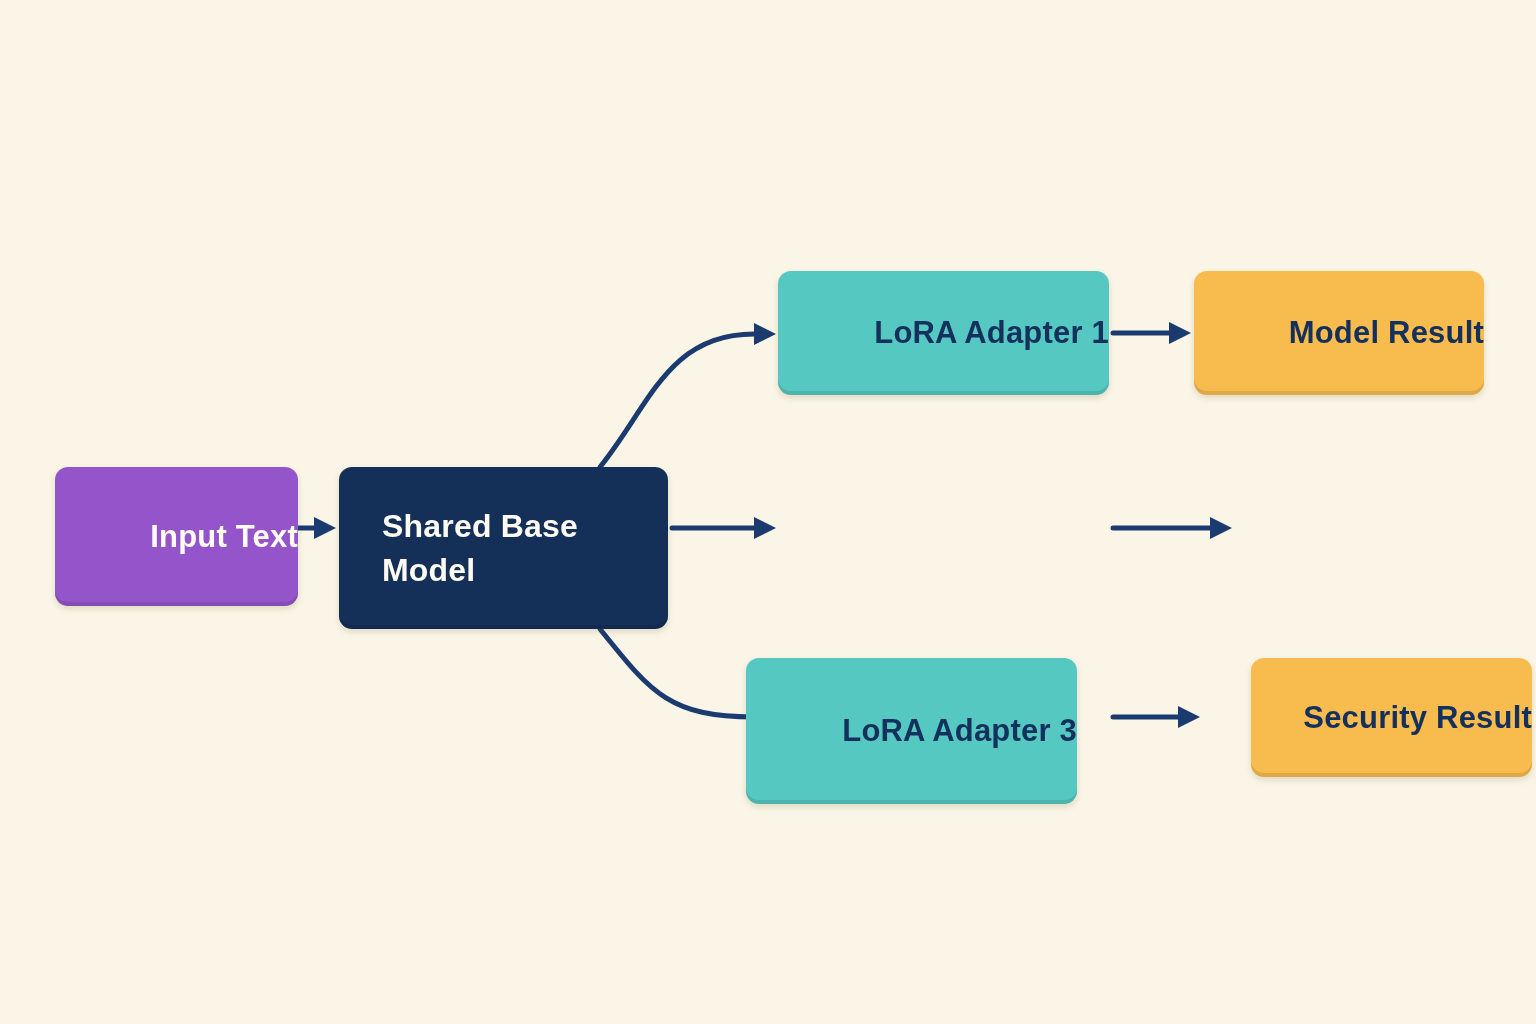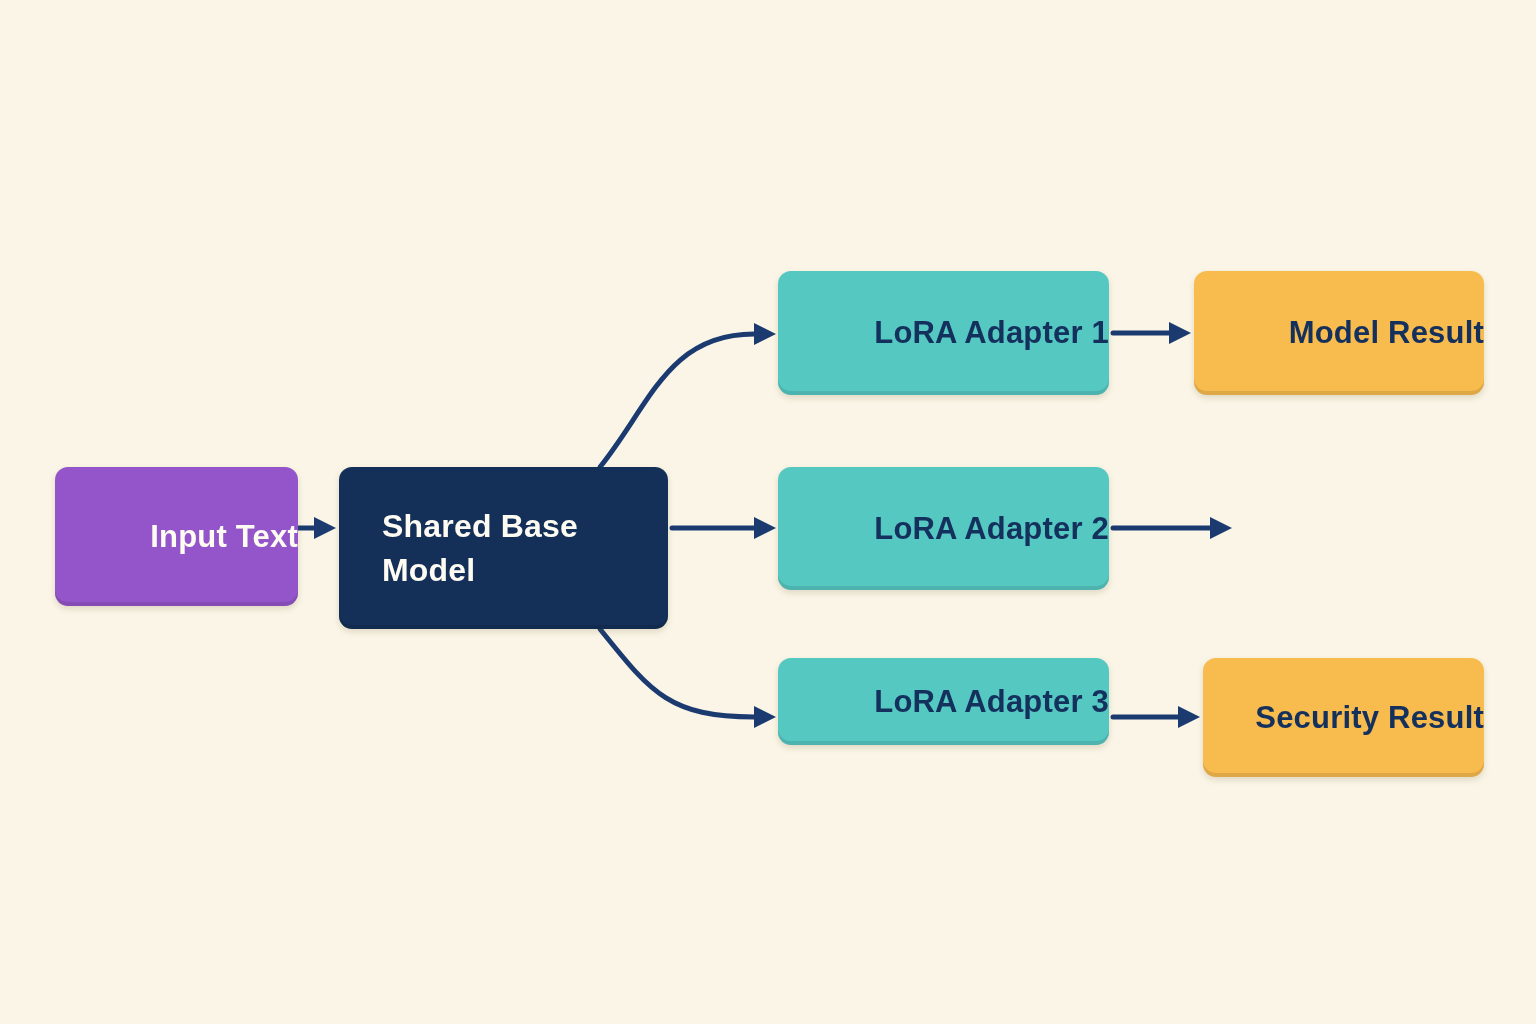--- a/index.html
+++ b/index.html
@@ -35,21 +35,21 @@
   }
   .node-input        { left: 36px;   top: 467px; width: 243px; height: 139px; margin-left: 19px; }
   .node-base         { left: 339px;  top: 467px; width: 329px; height: 162px;
                        justify-content: flex-start; text-align: left;
                        padding-left: 43px; padding-right: 37px; line-height: 1.38;
                        font-size: 32px; }
   .node-adapter1     { left: 778px;  top: 271px; width: 331px; height: 124px; }
   .node-result1      { left: 1194px; top: 271px; width: 290px; height: 124px; }
   .node-adapter2     { left: 778px;  top: 467px; width: 331px; height: 123px; }
   .node-result2      { left: 1235px; top: 467px; width: 249px; height: 123px; }
-  .node-adapter3     { left: 778px;  top: 658px; width: 331px; height: 87px; }
+  .node-adapter3     { left: 746px;  top: 658px; width: 331px; height: 146px; }
   .node-result3      { left: 1203px; top: 658px; width: 281px; height: 119px; }
 </style>
 </head>
 <body>
 
 <div class="canvas" style="background-color: rgb(250, 245, 230);">
 
   <svg class="edges" viewBox="0 0 1536 1024" xmlns="http://www.w3.org/2000/svg">
 
     <path d="M 283 528 L 314 528" fill="none" stroke-width="5" stroke-linecap="round" stroke="#1b3a70"></path>
@@ -79,30 +79,27 @@
   </div>
 
   <div class="node node-base" style="background-color: rgb(20, 48, 88); color: rgb(253, 251, 242);">
     <span>Shared Base Model</span>
   </div>
 
   <div class="node node-adapter1" style="background-color: rgb(85, 200, 194); color: rgb(20, 48, 92);">
     <span>LoRA Adapter 1</span>
   </div>
 
-  <div class="node node-adapter2" style="background-color: rgb(85, 200, 194); color: rgb(20, 48, 92);">
-    <span>LoRA Adapter 2</span>
-  </div>
 
   <div class="node node-adapter3" style="background-color: rgb(85, 200, 194); color: rgb(20, 48, 92);">
     <span>LoRA Adapter 3</span>
   </div>
 
   <div class="node node-result1" style="background-color: rgb(248, 187, 78); color: rgb(20, 48, 92);">
     <span>Model Result</span>
   </div>
 
 
-  <div class="node node-result3" style="background-color: rgb(248, 187, 78); color: rgb(20, 48, 92);">
+  <div class="node node-result3" style="background-color: rgb(248, 187, 78); color: rgb(20, 48, 92); margin-left: 48px;">
     <span>Security Result</span>
   </div>
 
 </div>
 
 </body></html>

